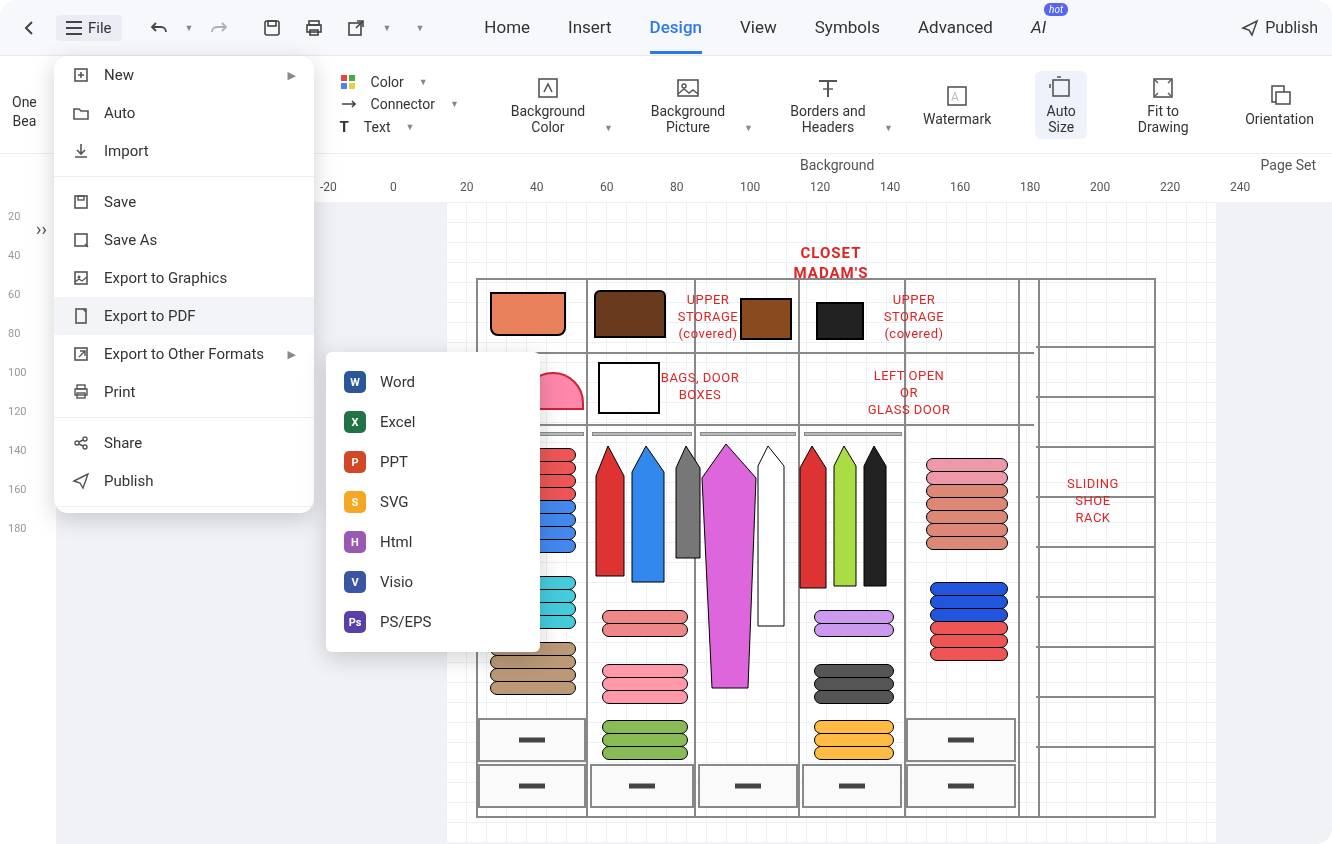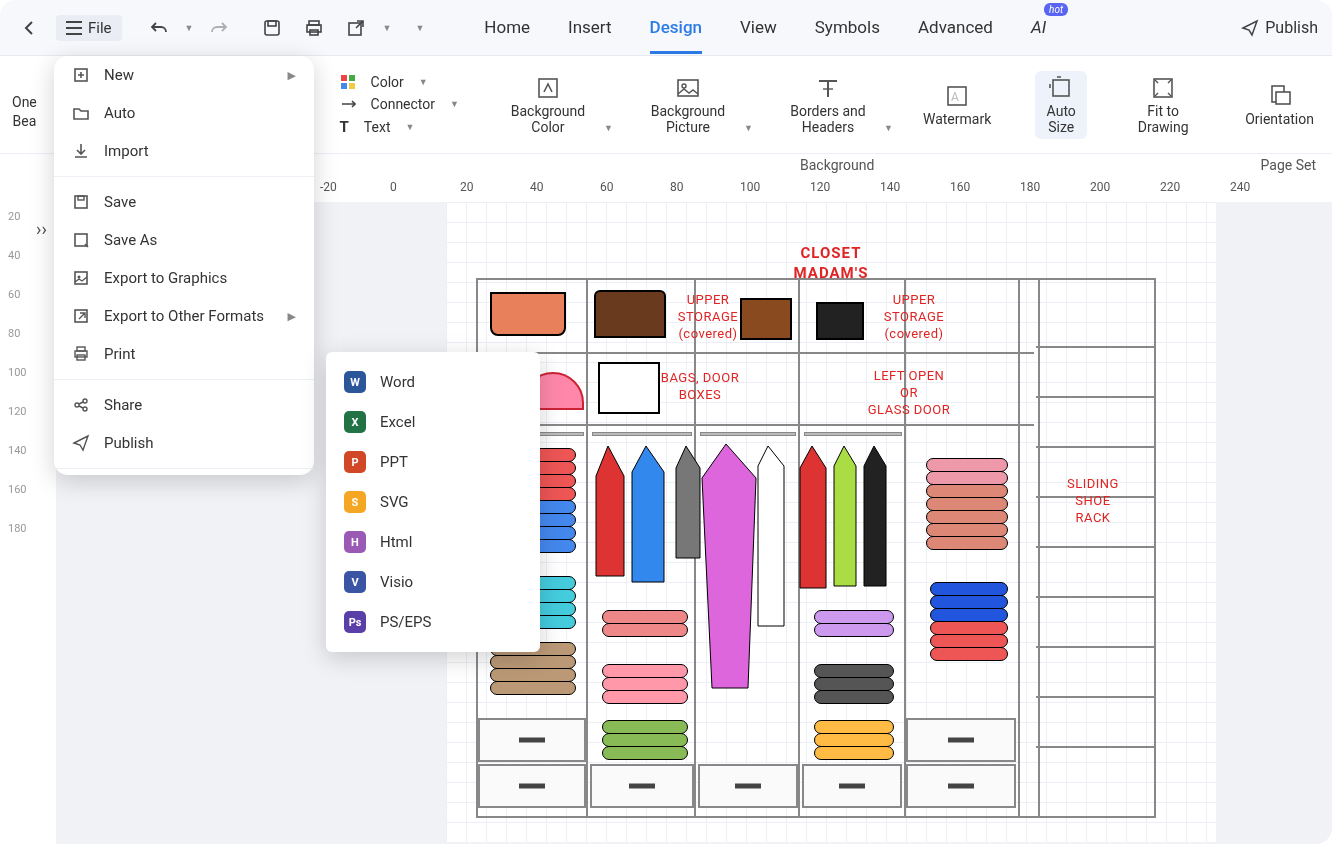--- a/index.html
+++ b/index.html
@@ -475,20 +475,27 @@
       <span>Save As</span>
     </div>
   <div class="mi">
       <svg width="18" height="18">
         <rect x="3" y="3" width="12" height="12" stroke="#555" stroke-width="1.6" fill="none"></rect>
         <circle cx="7" cy="8" r="1.5" fill="#555"></circle>
         <path d="M3 13l4-3 3 2 5-4" stroke="#555" stroke-width="1.4" fill="none"></path>
       </svg>
       <span>Export to Graphics</span>
     </div>
+  <div class="mi hl">
+      <svg width="18" height="18">
+        <rect x="4" y="2" width="10" height="14" stroke="#555" stroke-width="1.6" fill="none"></rect>
+        <path d="M11 2l3 3" stroke="#555" stroke-width="1.4"></path>
+      </svg>
+      <span>Export to PDF</span>
+    </div>
   <div class="mi">
       <svg width="18" height="18">
         <rect x="3" y="3" width="12" height="12" stroke="#555" stroke-width="1.6" fill="none"></rect>
         <path d="M8 6l5 0 0 5M13 6l-6 6" stroke="#555" stroke-width="1.4" fill="none"></path>
       </svg>
       <span>Export to Other Formats</span>
       <span class="chev">▶</span>
     </div>
   <div class="mi">
       <svg width="18" height="18">

